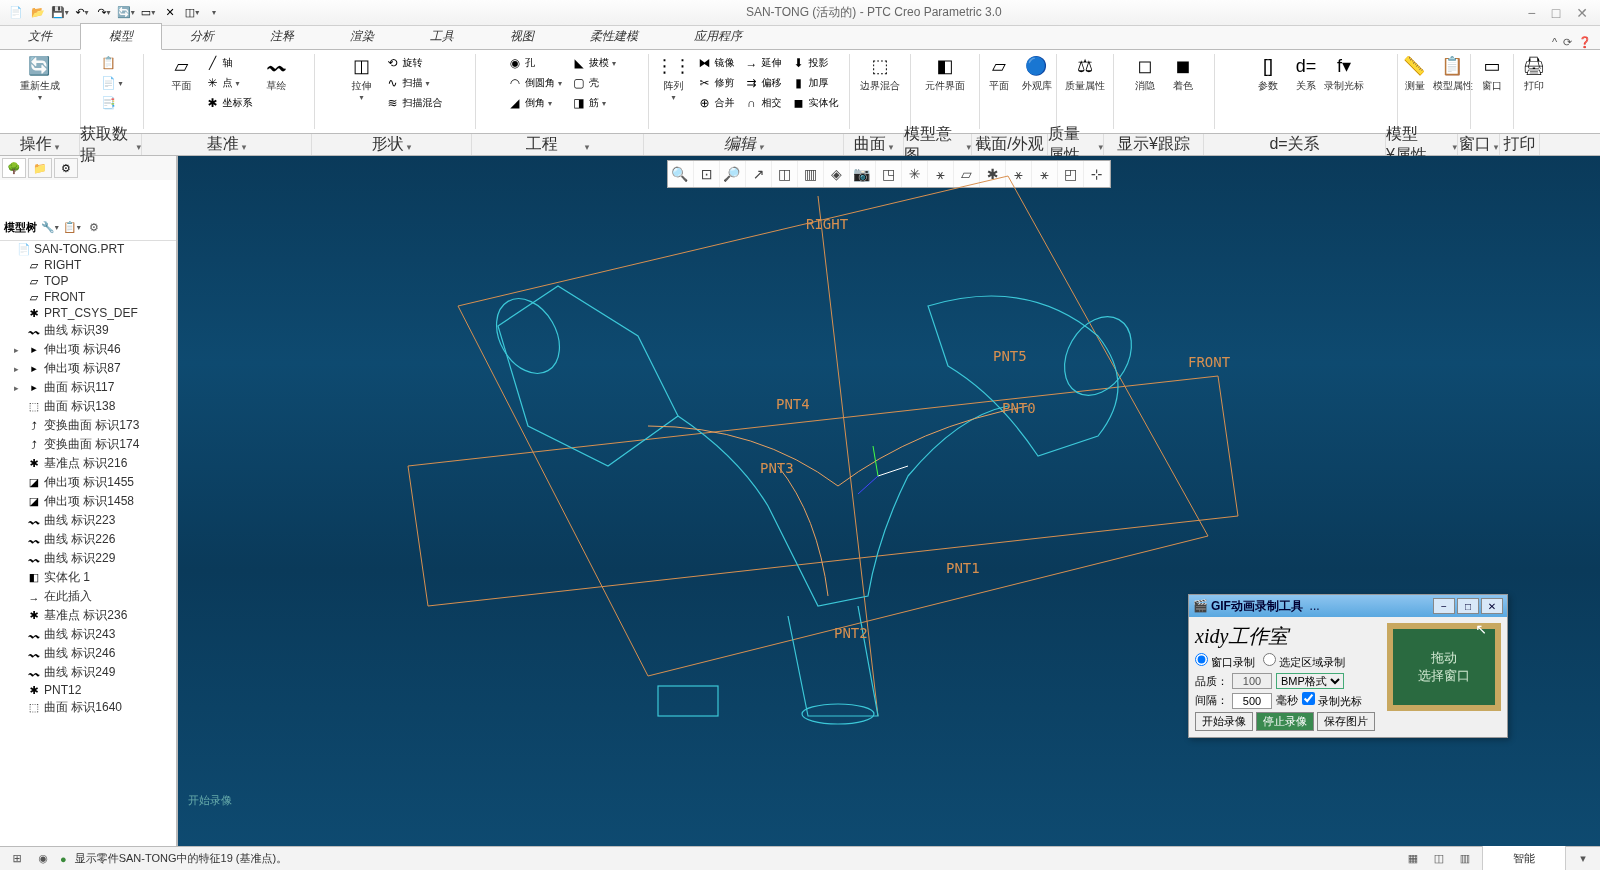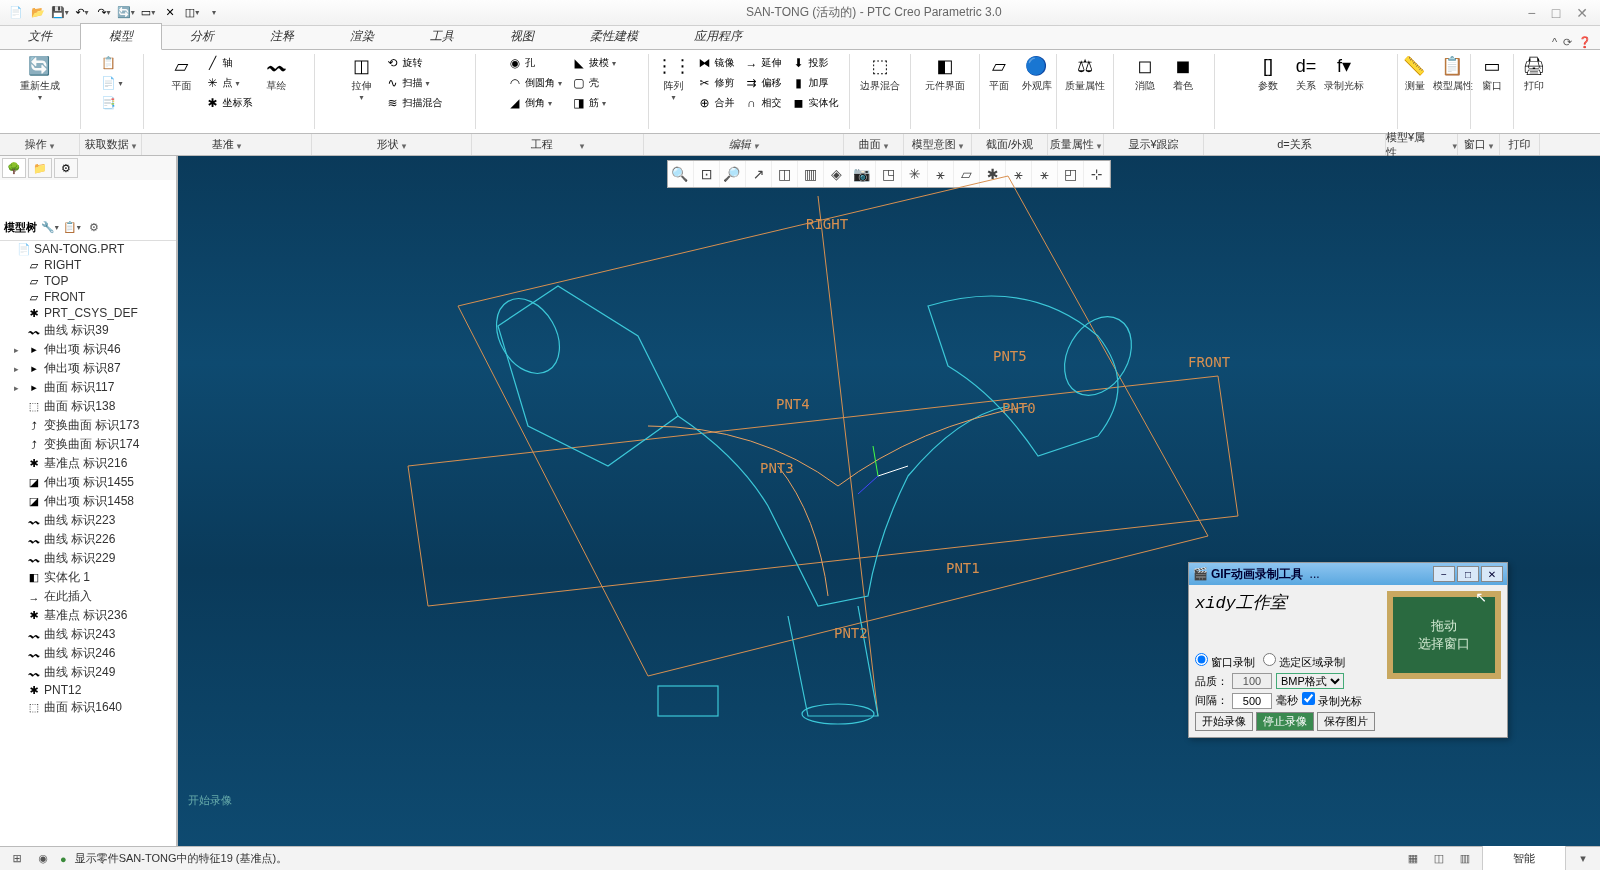--- a/index.html
+++ b/index.html
@@ -26,21 +26,21 @@
 .rgroup { display: flex; flex-direction: column; align-items: center; padding: 2px 6px; }
 .rbtnbig { display: flex; flex-direction: column; align-items: center; width: 36px; cursor: pointer; padding: 2px; gap: 2px; }
 .rbtnbig .ic { width: 24px; height: 24px; display: flex; align-items: center; justify-content: center; font-size: 18px; }
 .rbtnbig .lbl { font-size: 10px; color: #333; text-align: center; line-height: 11px; white-space: nowrap; }
 .rcol { display: flex; flex-direction: column; gap: 2px; padding: 2px; }
 .rbtn { display: flex; align-items: center; gap: 3px; cursor: pointer; font-size: 10px; height: 18px; padding: 0 2px; }
 .rbtn .ic { width: 14px; height: 14px; display: inline-flex; align-items: center; justify-content: center; font-size: 12px; }
 .vdiv { width: 1px; background: #ddd; margin: 4px 0; }
 
 
-.ribbon-labels { height: 22px; background: #f3f3f3; display: flex; border-bottom: 1px solid #bbb; font-size: 11px; color: #333; }
+.ribbon-labels { height: 22px; background: #f3f3f3; display: flex; border-bottom: 1px solid #bbb; font-size: 16px; color: #333; }
 .rlabel { display: flex; align-items: center; justify-content: center; border-right: 1px solid #ddd; cursor: pointer; position: relative; }
 .rlabel .dd::after { content: "▾"; margin-left: 3px; font-size: 9px; color: #666; }
 
 
 .main { display: flex; height: calc(870px - 26px - 24px - 84px - 22px - 24px); }
 .sidebar { width: 178px; background: #fff; border-right: 2px solid #bbb; display: flex; flex-direction: column; }
 .sb-tabs { height: 24px; display: flex; gap: 2px; padding: 2px; background: #f8f8f8; }
 .sb-tab { width: 24px; height: 20px; border: 1px solid #ccc; display: flex; align-items: center; justify-content: center; cursor: pointer; }
 .sb-tab.active { background: #fff; }
 .sb-toolbar { height: 26px; display: flex; align-items: center; padding: 2px 4px; gap: 4px; border-bottom: 1px solid #ddd; margin-top: 35px; }
@@ -64,22 +64,22 @@
 .statusbar .sep { flex: 1; }
 .statusbar .sicon { width: 18px; height: 18px; cursor: pointer; display: flex; align-items: center; justify-content: center; color: #555; }
 
 
 .recorder { position: absolute; right: 92px; bottom: 132px; width: 320px; background: #f0f0f0; border: 1px solid #999; box-shadow: 2px 2px 6px rgba(0,0,0,0.3); font-size: 12px; }
 .recorder .rt-title { height: 22px; background: linear-gradient(#8ec5f0, #5aa8e0); display: flex; align-items: center; padding: 0 4px; color: #003; }
 .recorder .rt-title .rspacer { flex: 1; }
 .recorder .rt-title .wbtn { width: 22px; height: 16px; background: #d8e8f8; border: 1px solid #888; margin-left: 2px; display: flex; align-items: center; justify-content: center; font-size: 10px; cursor: pointer; }
 .recorder .rbody { display: flex; padding: 6px; gap: 6px; }
 .recorder .rleft { flex: 1; display: flex; flex-direction: column; gap: 3px; }
-.recorder .brand { font-family: Liberation Mono, monospace; font-size: 17px; font-style: italic; }
-.recorder .radios { display: flex; gap: 8px; font-size: 11px; margin-top: 36px; }
+.recorder .brand { font-family: Liberation Serif, serif; font-size: 20px; font-style: italic; }
+.recorder .radios { display: flex; gap: 8px; font-size: 11px; }
 .recorder .row { display: flex; align-items: center; gap: 4px; font-size: 11px; }
 .recorder .row input[type=text] { width: 40px; border: 1px solid #999; padding: 1px 2px; text-align: center; font-size: 11px; }
 .recorder .row select { border: 1px solid #4a7; font-size: 11px; }
 .recorder .btns { display: flex; gap: 3px; }
 .recorder .rbtn-rec { border: 1px solid #888; padding: 1px 6px; background: #eee; cursor: pointer; font-size: 11px; }
 .recorder .rbtn-rec.stop { background: #3a8a50; color: #fff; }
 .recorder .rright { width: 114px; height: 88px; background: #2a6a40; border: 6px solid #c8a860; display: flex; flex-direction: column; align-items: center; justify-content: center; color: #d0e8d0; font-size: 13px; position: relative; }
 .recorder .rright .cursor { position: absolute; top: -8px; right: 8px; font-size: 14px; color: #fff; }
 
 .tri { color: #555; font-size: 8px; }

